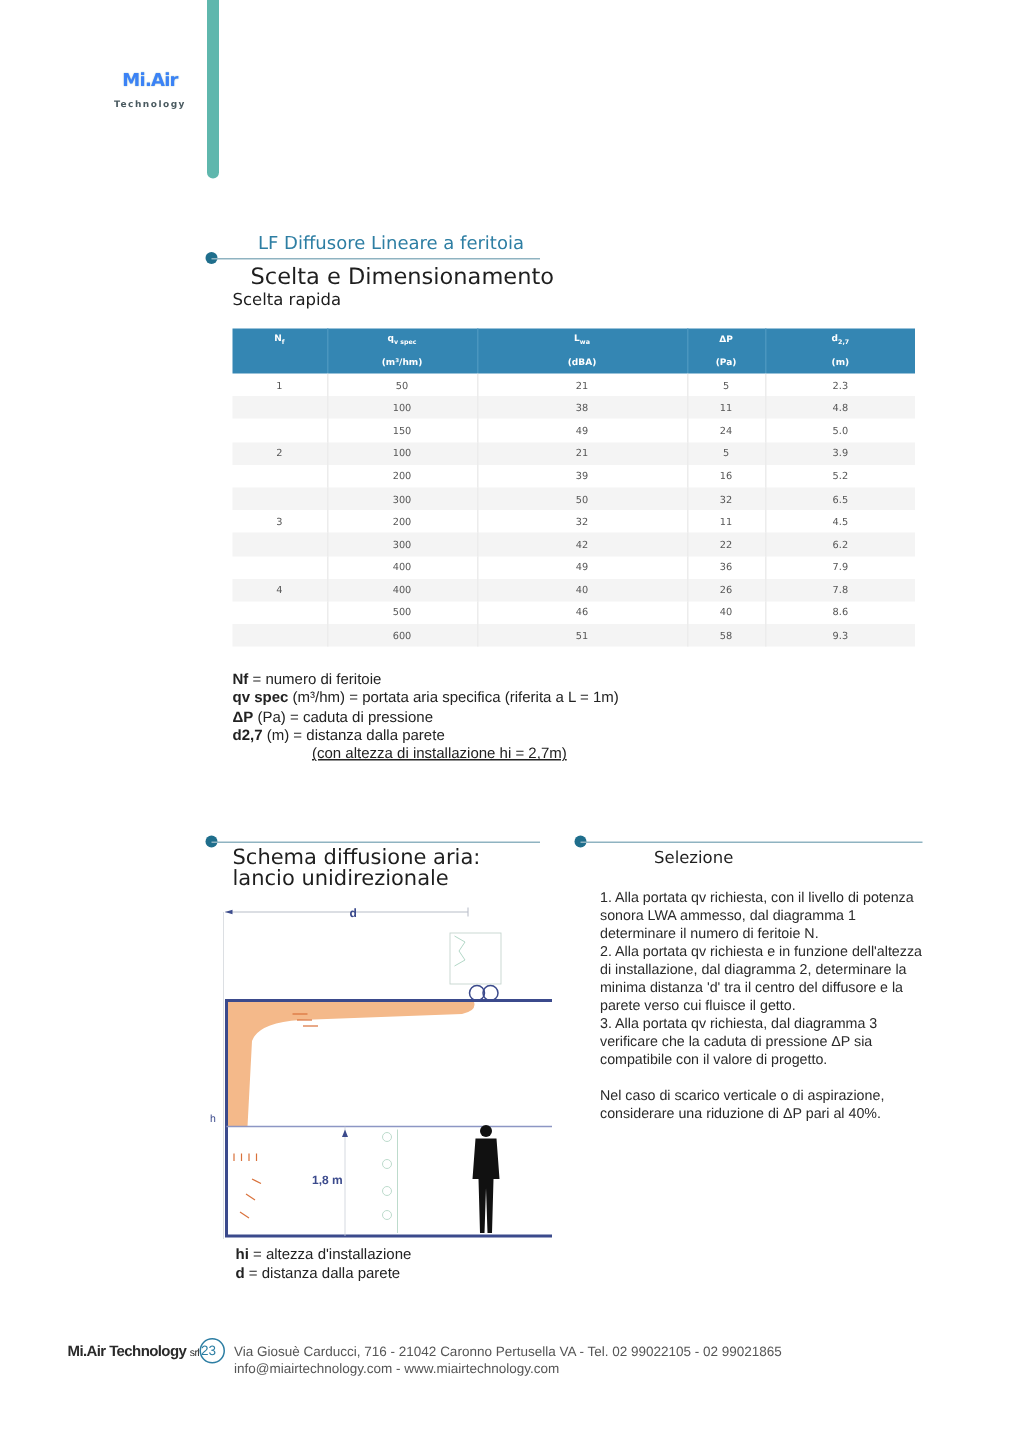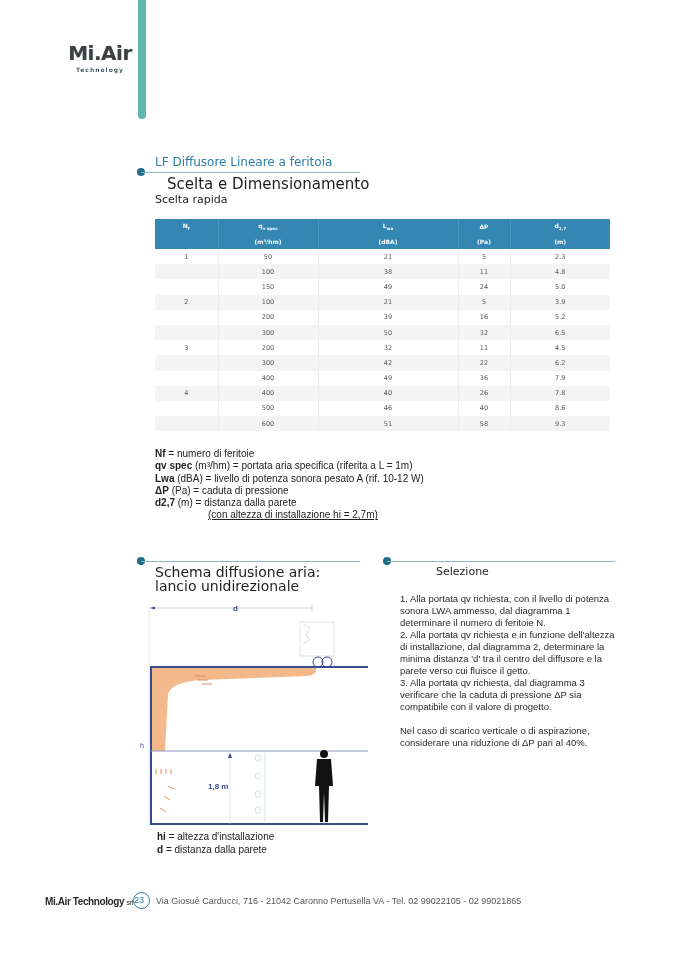--- a/index.html
+++ b/index.html
@@ -1,26 +1,26 @@
 <!DOCTYPE html>
 <html><head>
   <meta charset="utf-8">
   <style>
     * { margin: 0; padding: 0; box-sizing: border-box; }
     html, body { width: 678px; height: 959px; background: #ffffff; overflow: hidden; }
     body { position: relative; font-family: "Liberation Sans", sans-serif; color: #2b2b2b; }
 
     .accent-bar { position: absolute; left: 138px; top: 0; width: 8px; height: 119px; background: #5fb7ad; border-radius: 0 0 4px 4px; }
     .logo { position: absolute; left: 64px; top: 42px; width: 72px; text-align: center; }
-    .logo-main { font-family: "DejaVu Sans", sans-serif; font-weight: bold; font-size: 20px; color: #404040; letter-spacing: -0.5px; line-height: 22px; text-shadow: 0 0 1px #8fb8bd; }
+    .logo-main { font-family: "DejaVu Sans", sans-serif; font-weight: bold; font-size: 12px; color: #3b82f6; letter-spacing: -0.5px; line-height: 22px; text-shadow: 0 0 1px #8fb8bd; }
     .logo-sub { font-family: "DejaVu Sans", sans-serif; font-weight: bold; font-size: 6px; color: #4a5a60; letter-spacing: 1px; margin-top: 2px; }
     .dot { position: absolute; width: 8px; height: 8px; border-radius: 50%; background: #1f6e8c; }
     .rule { position: absolute; height: 1px; background: #8fb3c1; }
 
-    .product-line { position: absolute; left: 155px; top: 155px; font-size: 12px; color: #2d7ea3; font-family: "DejaVu Sans", sans-serif; }
+    .product-line { position: absolute; left: 172px; top: 155px; font-size: 12px; color: #2d7ea3; font-family: "DejaVu Sans", sans-serif; }
     .title { position: absolute; left: 155px; top: 175px; font-size: 15px; color: #1e1e1e; font-family: "DejaVu Sans", sans-serif; margin-left: 12px; }
     .subtitle { position: absolute; left: 155px; top: 193px; font-size: 11px; color: #1e1e1e; font-family: "DejaVu Sans", sans-serif; }
 
     table.spec { position: absolute; left: 155px; top: 219px; width: 455px; border-collapse: collapse; font-family: "DejaVu Sans", sans-serif; font-size: 6.5px; color: #555; }
     table.spec thead th { background: #3486b3; color: #fff; font-weight: bold; height: 15px; font-size: 6px; border-right: 1px solid #4a96bf; }
     table.spec thead tr.h2 th { height: 15px; }
     table.spec thead th:last-child { border-right: none; }
     table.spec tbody td { height: 15.2px; text-align: center; border-right: 1px solid #ececec; }
     table.spec tbody td:last-child { border-right: none; }
     table.spec tbody tr:nth-child(even) td { background: #f4f4f4; }
@@ -170,21 +170,20 @@
         <td>58</td>
         <td>9.3</td>
       </tr>
     </tbody>
 </table>
 
 <div class="legend">
   <div id="legend-rows">
       <div class="row"><b>Nf</b><span></span><span> = numero di feritoie</span></div>
       <div class="row"><b>qv spec</b><span> (m³/hm)</span><span> = portata aria specifica (riferita a L = 1m)</span></div>
-      <div class="row"><b>Lwa</b><span> (dBA)</span><span> = livello di potenza sonora pesato A (rif. 10-12 W)</span></div>
       <div class="row"><b>ΔP</b><span> (Pa)</span><span> = caduta di pressione</span></div>
       <div class="row"><b>d2,7</b><span> (m)</span><span> = distanza dalla parete</span></div>
     </div>
   <div class="indent">(con altezza di installazione hi = 2,7m)</div>
 </div>
 
 <div class="dot" style="left:137px; top:557px;"></div>
 <div class="rule" style="left:141px; top:561px; width:219px;"></div>
 <div class="schema-title">
   <div>Schema diffusione aria:</div>
@@ -254,13 +253,14 @@
   <p>2. Alla portata qv richiesta e in funzione dell'altezza di installazione, dal diagramma 2, determinare la minima distanza 'd' tra il centro del diffusore e la parete verso cui fluisce il getto.</p>
   <p>3. Alla portata qv richiesta, dal diagramma 3 verificare che la caduta di pressione ΔP sia compatibile con il valore di progetto.</p>
   <div class="gap"></div>
   <p>Nel caso di scarico verticale o di aspirazione, considerare una riduzione di ΔP pari al 40%.</p>
 </div>
 
 <div class="footer-brand"><span>Mi.Air Technology</span> <span class="srl">srl</span></div>
 <div class="page-num">23</div>
 <div class="footer-addr">
   <div>Via Giosuè Carducci, 716 - 21042 Caronno Pertusella VA - Tel. 02 99022105 - 02 99021865</div>
+  <div>info@miairtechnology.com - www.miairtechnology.com</div>
 </div>
 
 </body></html>

